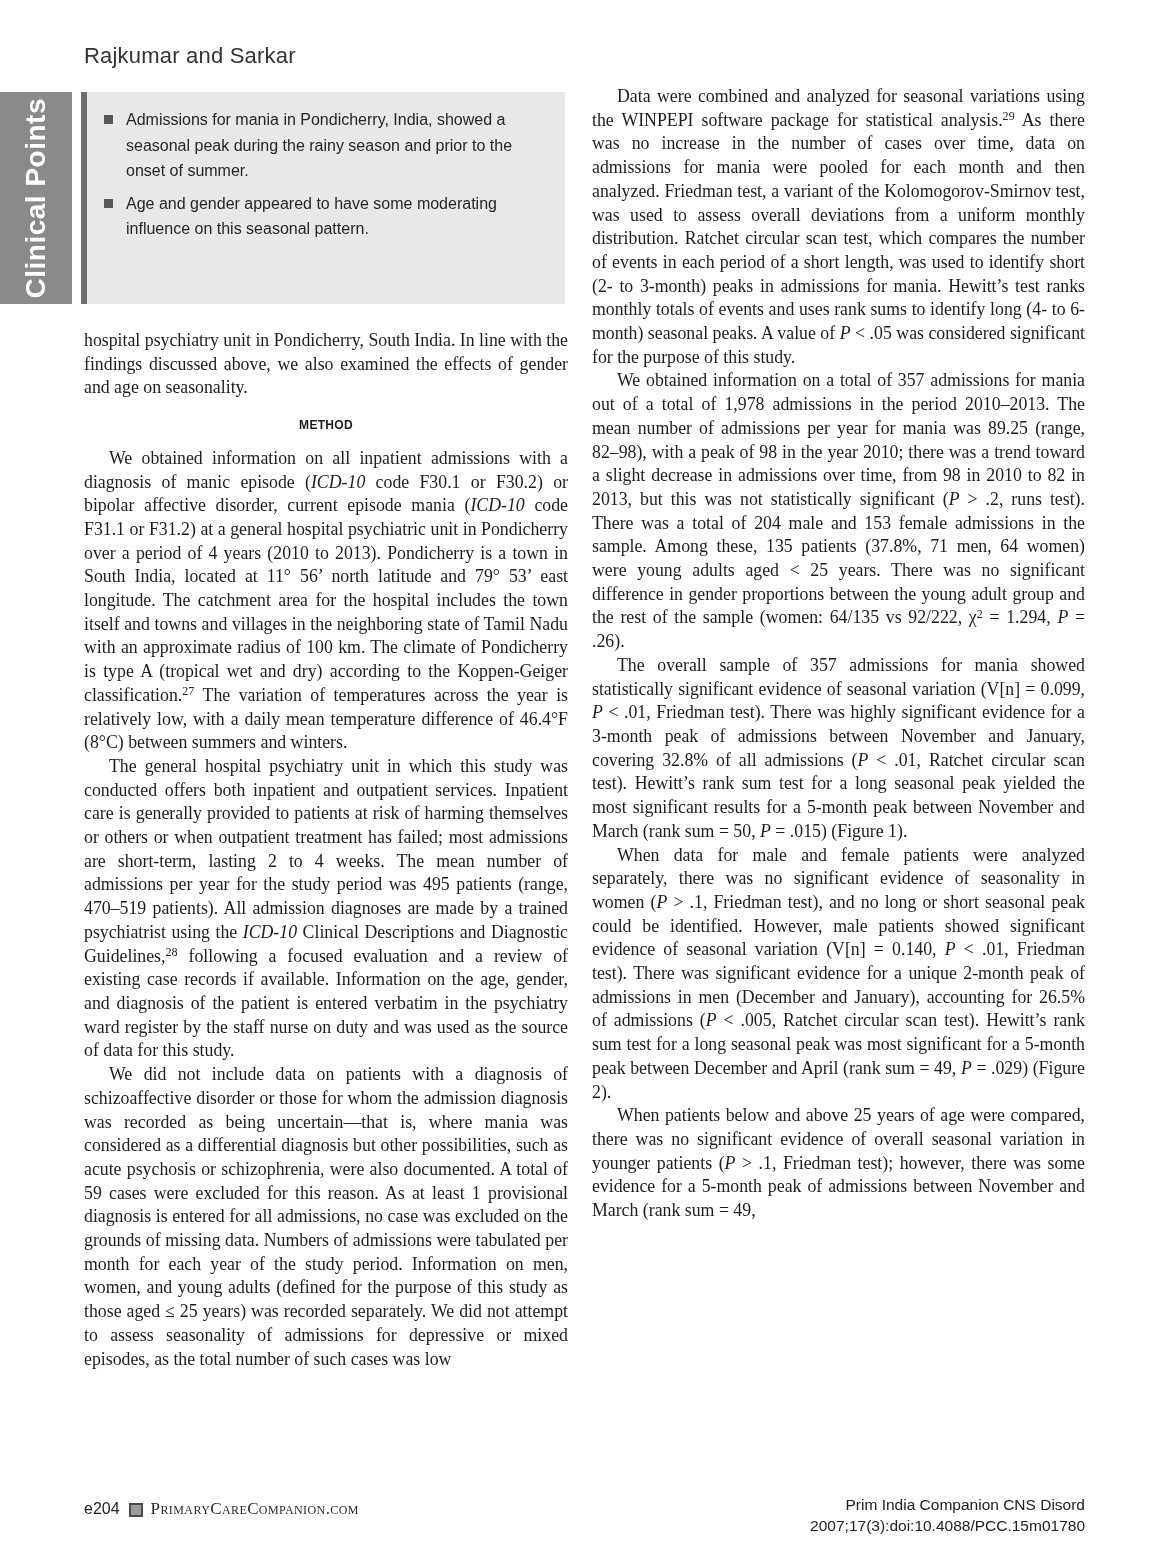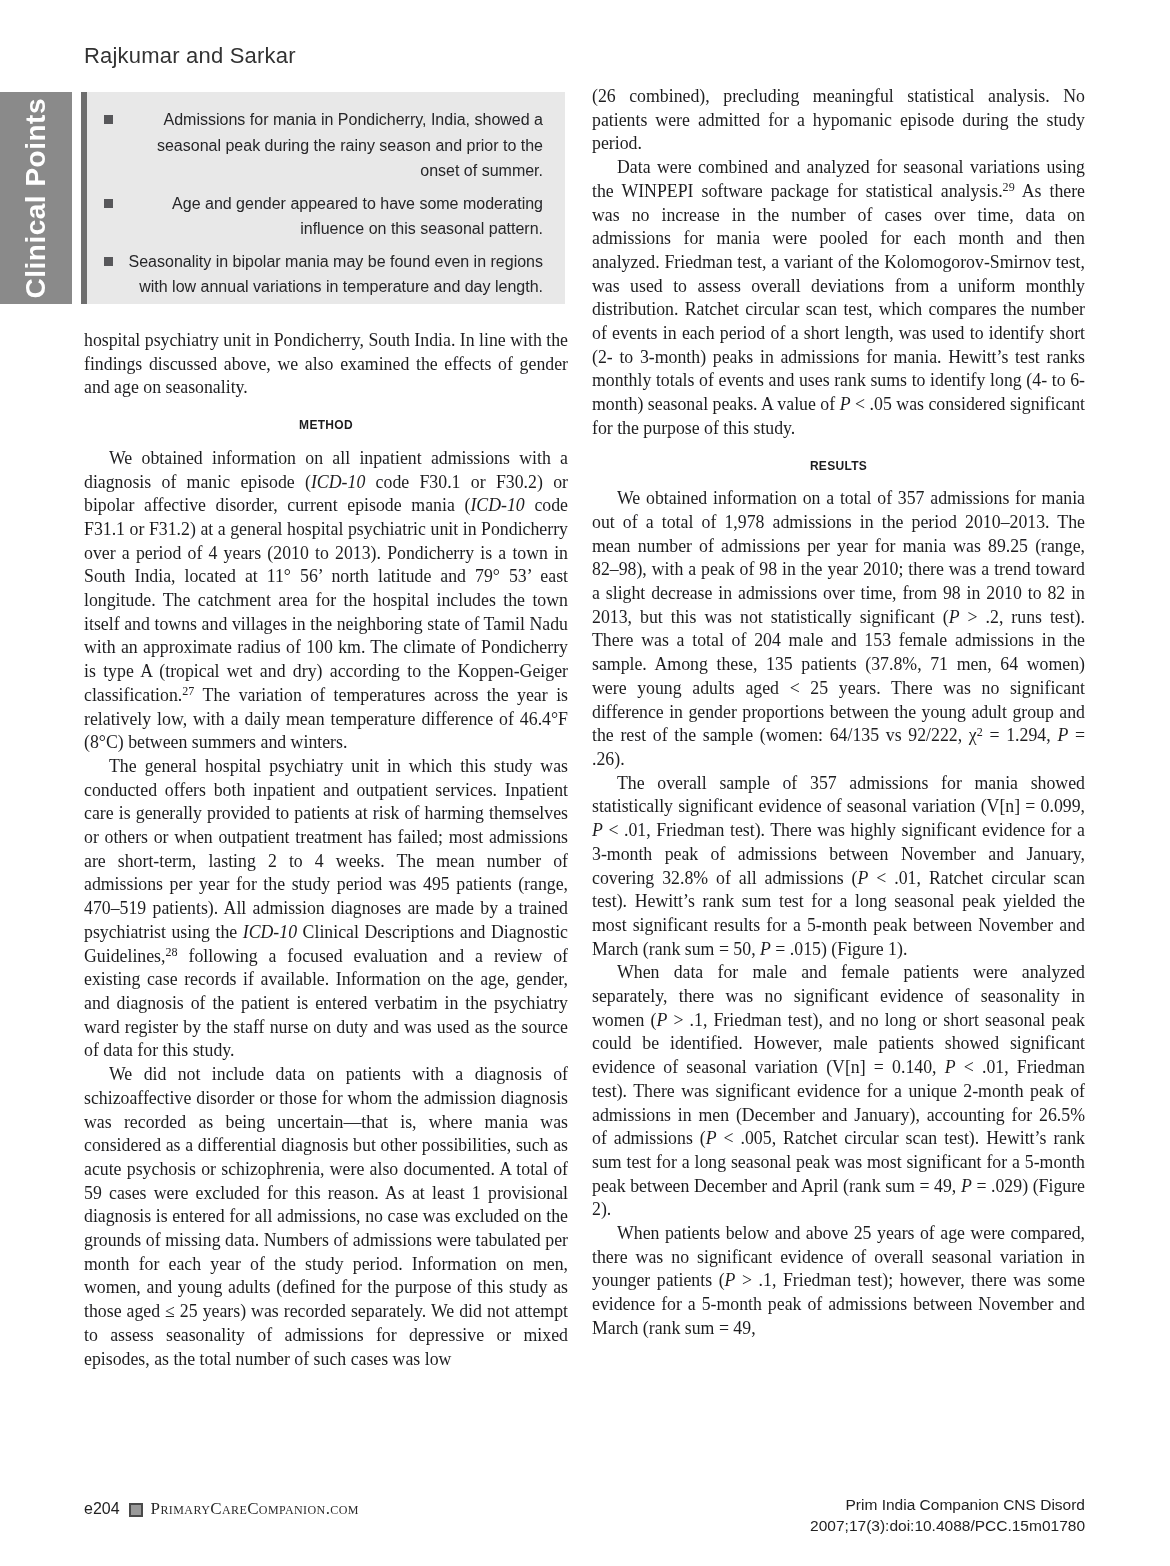--- a/index.html
+++ b/index.html
@@ -20,21 +20,21 @@
     width:72px; background:var(--sidebar_gray, #8a8a8a);
     display:flex; align-items:center; justify-content:center;
   }
   .cp-label {
     writing-mode:vertical-rl; transform:rotate(180deg);
     color:#ffffff; font-family:"Liberation Sans", sans-serif;
     font-weight:bold; font-size:28px; letter-spacing:0.5px; white-space:nowrap;
   }
   .cp-gap { width:9px; background:#ffffff; }
   .cp-bar { width:6px; background:var(--divider_gray, #6e6e6e); }
-  .cp-box { flex:1; background:var(--panel_gray, #e8e8e8); padding:15px 22px 0 15px; box-sizing:border-box;text-align:right; }
+  .cp-box { flex:1; background:var(--panel_gray, #e8e8e8); padding:15px 22px 0 15px; box-sizing:border-box; }
   .cp-item {
     display:flex; align-items:flex-start;
     font-family:"Liberation Sans", sans-serif;
     font-size:16px; line-height:25.5px; color:#262628; margin-bottom:7px;
   }
   .cp-bullet {
     flex:none; width:9px; height:9px; margin:8px 13px 0 2px;
     background:var(--bullet_gray, #57575a);
   }
   
@@ -85,39 +85,33 @@
     <div class="cp-bar"></div>
     <div class="cp-box">
       <div class="cp-item">
         <span class="cp-bullet"></span>
         <span>Admissions for mania in Pondicherry, India, showed a seasonal peak during the rainy season and prior to the onset of summer.</span>
       </div>
       <div class="cp-item">
         <span class="cp-bullet"></span>
         <span>Age and gender appeared to have some moderating influence on this seasonal pattern.</span>
       </div>
-      <div class="cp-item">
-        <span class="cp-bullet"></span>
-        <span>Seasonality in bipolar mania may be found even in regions with low annual variations in temperature and day length.</span>
-      </div>
     </div>
   </div>
 
   <div class="col col-left">
     <p>hospital psychiatry unit in Pondicherry, South India. In line with the findings discussed above, we also examined the effects of gender and age on seasonality.</p>
     <h2 class="section-heading">METHOD</h2>
     <p class="indent">We obtained information on all inpatient admissions with a diagnosis of manic episode (<span class="seg-i">ICD-10</span> code F30.1 or F30.2) or bipolar affective disorder, current episode mania (<span class="seg-i">ICD-10</span> code F31.1 or F31.2) at a general hospital psychiatric unit in Pondicherry over a period of 4 years (2010 to 2013). Pondicherry is a town in South India, located at 11° 56’ north latitude and 79° 53’ east longitude. The catchment area for the hospital includes the town itself and towns and villages in the neighboring state of Tamil Nadu with an approximate radius of 100 km. The climate of Pondicherry is type A (tropical wet and dry) according to the Koppen-Geiger classification.<span class="seg-sup">27</span> The variation of temperatures across the year is relatively low, with a daily mean temperature difference of 46.4°F (8°C) between summers and winters.</p>
     <p class="indent">The general hospital psychiatry unit in which this study was conducted offers both inpatient and outpatient services. Inpatient care is generally provided to patients at risk of harming themselves or others or when outpatient treatment has failed; most admissions are short-term, lasting 2 to 4 weeks. The mean number of admissions per year for the study period was 495 patients (range, 470–519 patients). All admission diagnoses are made by a trained psychiatrist using the <span class="seg-i">ICD-10</span> Clinical Descriptions and Diagnostic Guidelines,<span class="seg-sup">28</span> following a focused evaluation and a review of existing case records if available. Information on the age, gender, and diagnosis of the patient is entered verbatim in the psychiatry ward register by the staff nurse on duty and was used as the source of data for this study.</p>
     <p class="indent">We did not include data on patients with a diagnosis of schizoaffective disorder or those for whom the admission diagnosis was recorded as being uncertain—that is, where mania was considered as a differential diagnosis but other possibilities, such as acute psychosis or schizophrenia, were also documented. A total of 59 cases were excluded for this reason. As at least 1 provisional diagnosis is entered for all admissions, no case was excluded on the grounds of missing data. Numbers of admissions were tabulated per month for each year of the study period. Information on men, women, and young adults (defined for the purpose of this study as those aged ≤ 25 years) was recorded separately. We did not attempt to assess seasonality of admissions for depressive or mixed episodes, as the total number of such cases was low</p>
   </div>
 
   <div class="col col-right">
-    <p>(26 combined), precluding meaningful statistical analysis. No patients were admitted for a hypomanic episode during the study period.</p>
     <p class="indent">Data were combined and analyzed for seasonal variations using the WINPEPI software package for statistical analysis.<span class="seg-sup">29</span> As there was no increase in the number of cases over time, data on admissions for mania were pooled for each month and then analyzed. Friedman test, a variant of the Kolomogorov-Smirnov test, was used to assess overall deviations from a uniform monthly distribution. Ratchet circular scan test, which compares the number of events in each period of a short length, was used to identify short (2- to 3-month) peaks in admissions for mania. Hewitt’s test ranks monthly totals of events and uses rank sums to identify long (4- to 6-month) seasonal peaks. A value of <span class="seg-i">P</span> &lt; .05 was considered significant for the purpose of this study.</p>
-    <h2 class="section-heading">RESULTS</h2>
     <p class="indent">We obtained information on a total of 357 admissions for mania out of a total of 1,978 admissions in the period 2010–2013. The mean number of admissions per year for mania was 89.25 (range, 82–98), with a peak of 98 in the year 2010; there was a trend toward a slight decrease in admissions over time, from 98 in 2010 to 82 in 2013, but this was not statistically significant (<span class="seg-i">P</span> &gt; .2, runs test). There was a total of 204 male and 153 female admissions in the sample. Among these, 135 patients (37.8%, 71 men, 64 women) were young adults aged &lt; 25 years. There was no significant difference in gender proportions between the young adult group and the rest of the sample (women: 64/135 vs 92/222, χ<span class="seg-sup">2</span> = 1.294, <span class="seg-i">P</span> = .26).</p>
     <p class="indent">The overall sample of 357 admissions for mania showed statistically significant evidence of seasonal variation (V[n] = 0.099, <span class="seg-i">P</span> &lt; .01, Friedman test). There was highly significant evidence for a 3-month peak of admissions between November and January, covering 32.8% of all admissions (<span class="seg-i">P</span> &lt; .01, Ratchet circular scan test). Hewitt’s rank sum test for a long seasonal peak yielded the most significant results for a 5-month peak between November and March (rank sum = 50, <span class="seg-i">P</span> = .015) (Figure 1).</p>
     <p class="indent">When data for male and female patients were analyzed separately, there was no significant evidence of seasonality in women (<span class="seg-i">P</span> &gt; .1, Friedman test), and no long or short seasonal peak could be identified. However, male patients showed significant evidence of seasonal variation (V[n] = 0.140, <span class="seg-i">P</span> &lt; .01, Friedman test). There was significant evidence for a unique 2-month peak of admissions in men (December and January), accounting for 26.5% of admissions (<span class="seg-i">P</span> &lt; .005, Ratchet circular scan test). Hewitt’s rank sum test for a long seasonal peak was most significant for a 5-month peak between December and April (rank sum = 49, <span class="seg-i">P</span> = .029) (Figure 2).</p>
     <p class="indent">When patients below and above 25 years of age were compared, there was no significant evidence of overall seasonal variation in younger patients (<span class="seg-i">P</span> &gt; .1, Friedman test); however, there was some evidence for a 5-month peak of admissions between November and March (rank sum = 49,</p>
   </div>
 
   <div class="footer-left">
     <span class="footer-page">e204</span>
     <span class="footer-square-icon"></span>
     <span class="footer-site">PrimaryCareCompanion.com</span>

